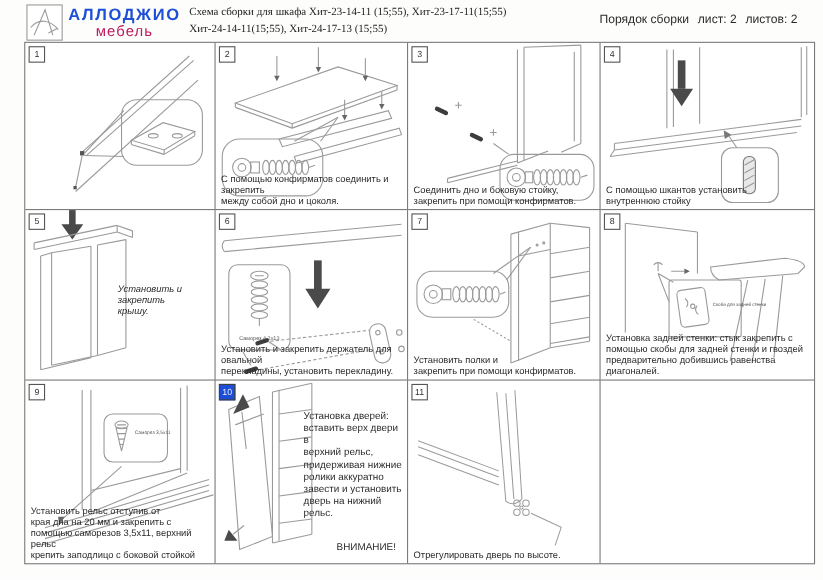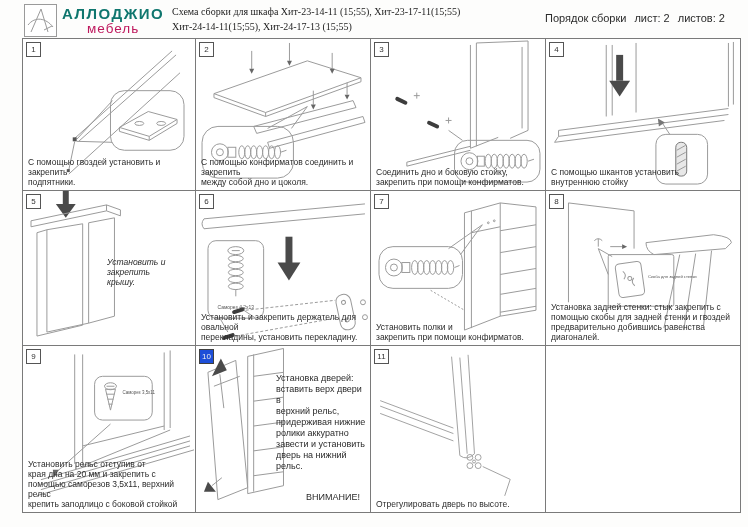--- a/index.html
+++ b/index.html
@@ -1,21 +1,21 @@
 <!DOCTYPE html>
 <html><head>
 <meta charset="utf-8">
 <style>
   html,body{margin:0;padding:0;}
   .page{position:relative;width:748px;height:527px;background:#fdfdfc;overflow:hidden;
         font-family:"Liberation Sans",sans-serif;color:#2b2b2b;}
   
   .logo-box{position:absolute;left:24px;top:4px;width:31px;height:31px;border:1px solid #9a9a9a;background:#fff;}
   .brand{position:absolute;left:62px;top:6px;text-align:center;line-height:1.05;}
-  .brand-name{font-size:15px;font-weight:bold;color:#0f766e;letter-spacing:1.5px;}
+  .brand-name{font-size:15px;font-weight:bold;color:#1d4ed8;letter-spacing:1.5px;}
   .brand-sub{font-size:13.5px;color:#be185d;letter-spacing:1px;}
   .title{position:absolute;left:172px;top:4px;width:380px;
          font-family:"Liberation Serif",serif;font-size:10px;line-height:15px;color:#1c1c1c;}
   .sheet-info{position:absolute;left:545px;top:12px;width:195px;font-size:11px;color:#2b2b2b;white-space:nowrap;}
   .sheet-info span{margin-right:8px;}
   
   .sheet{position:absolute;left:22px;top:38px;width:717px;height:473px;display:grid;
          grid-template-columns:173px 175px 175px 194px;grid-template-rows:152px 155px 166px;
          border:1px solid #7a7a7a;background:#fff;}
   .cell{position:relative;border-right:1px solid #7a7a7a;border-bottom:1px solid #7a7a7a;overflow:hidden;}
@@ -76,22 +76,20 @@
           <polygon class="o" points="97,89 126,73 155,81 127,98"></polygon>
           <line x1="97" y1="89" x2="97" y2="93"></line>
             <line x1="127" y1="98" x2="127" y2="102"></line>
           <line x1="155" y1="81" x2="155" y2="85"></line>
             <line x1="97" y1="93" x2="127" y2="102"></line>
             <line x1="127" y1="102" x2="155" y2="85"></line>
           <ellipse cx="117" cy="85" rx="4.5" ry="2"></ellipse>
           <ellipse cx="139" cy="85" rx="4.5" ry="2"></ellipse>
         </g>
       </svg>
-      <div class="cap">С помощью гвоздей установить и закрепить
-подпятники.</div>
     </div>
 
     <div class="cell">
       <div class="num">2</div>
       <svg class="diagram" viewBox="0 0 175 152">
         <g>
           <polygon class="o" points="18,55 112,22 166,39 70,74"></polygon>
           <line x1="18" y1="55" x2="18" y2="59"></line>
             <line x1="70" y1="74" x2="70" y2="78"></line>
           <line x1="166" y1="39" x2="166" y2="43"></line>

